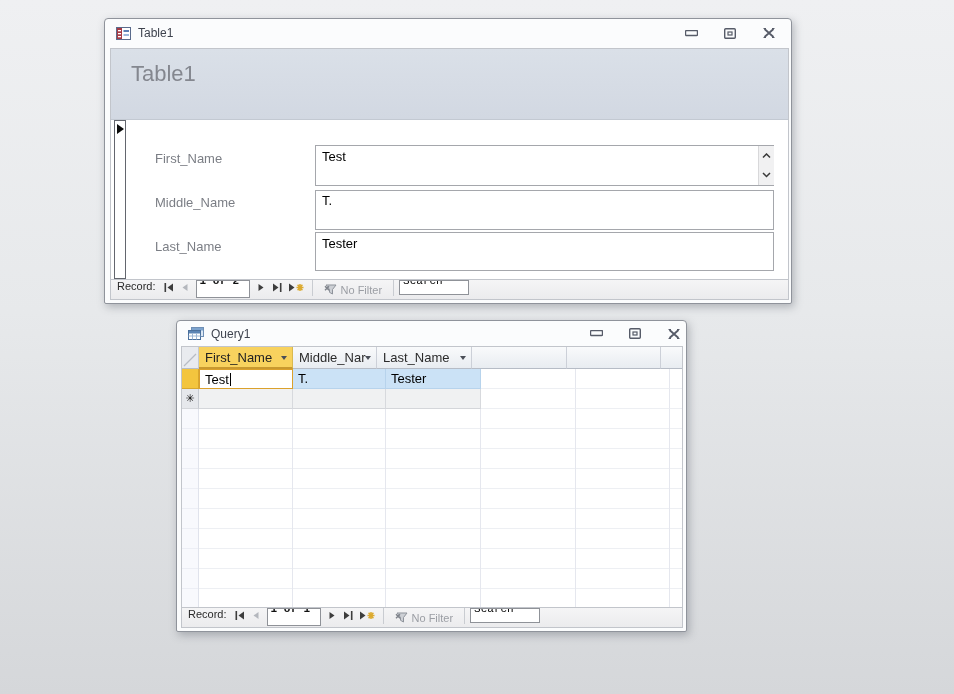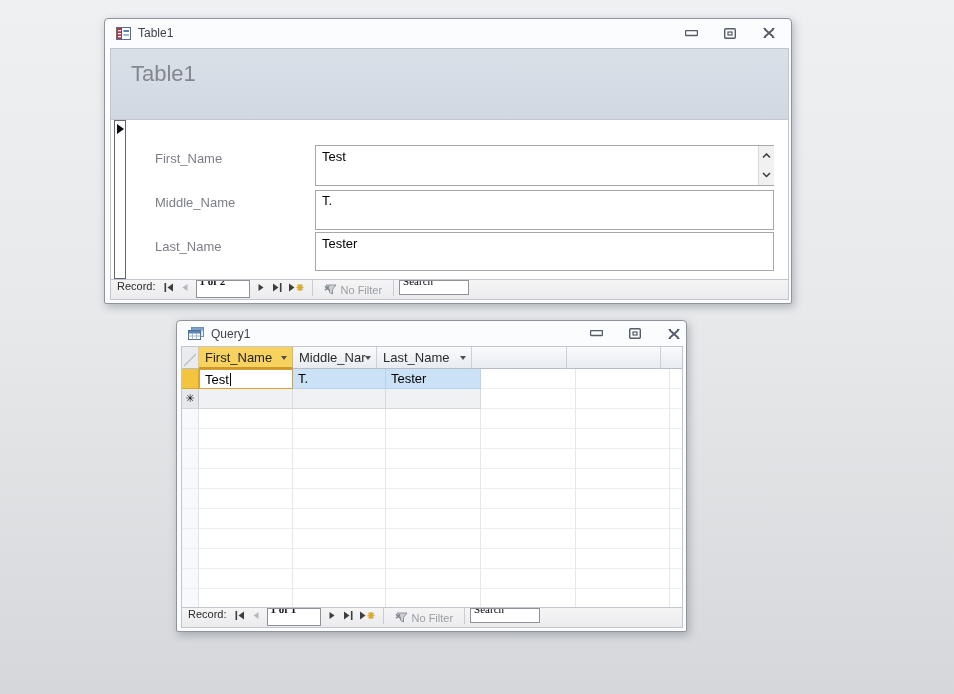--- a/index.html
+++ b/index.html
@@ -52,27 +52,27 @@
   .txt-scroll .sbtn{flex:1;display:flex;align-items:center;justify-content:center;}
   
   .nav-bar{
     position:absolute;left:0;right:0;bottom:0;height:20px;
     background:linear-gradient(#f5f5f6,#ebebed);border-top:1px solid #c2c5cb;
     display:flex;font-size:11px;color:#222;padding-left:6px;box-sizing:border-box;
   }
   .nav-bar .rec-label{margin-right:5px;color:#2a2a2a;}
   .nav-btn{width:16px;height:14px;display:flex;align-items:center;justify-content:center;}
   .rec-pos{
-    width:54px;height:15px;border:1px solid #8f9298;background:#fff;font-family:Liberation Serif, serif;
+    width:54px;height:15px;border:1px solid #8f9298;background:#fff;font-family:Liberation Mono, monospace;
     font-size:11px;font-weight:700;color:#111;padding:0 0 16px 3px;margin:0 3px;outline:none;box-sizing:border-box;
   }
   .nav-sep{width:1px;height:16px;background:#c9ccd1;margin:0 5px;}
   .nofilter{display:flex;align-items:center;gap:4px;color:#9b9ea4;padding:0 6px;}
   .nav-search{
-    width:70px;height:15px;border:1px solid #8f9298;background:#fff;font-family:Liberation Serif, serif;
+    width:70px;height:15px;border:1px solid #8f9298;background:#fff;font-family:Liberation Mono, monospace;
     font-size:11px;color:#000;padding:0 0 13px 3px;outline:none;box-sizing:border-box;
   }
   
   #query-window{left:176px;top:320px;width:511px;height:312px;}
   #query-window .titlebar{height:25px;padding-right:4px;}
   #query-window .inner-frame{top:25px;left:4px;right:3px;bottom:3px;}
   .sheet{position:absolute;top:0;left:0;right:0;bottom:20px;background:#fff;overflow:hidden;}
   .hdr-row{display:flex;height:22px;}
   .corner-cell{
     width:17px;background:#e9ebef;border-right:1px solid #c6cad1;border-bottom:1px solid #b6bcc6;

